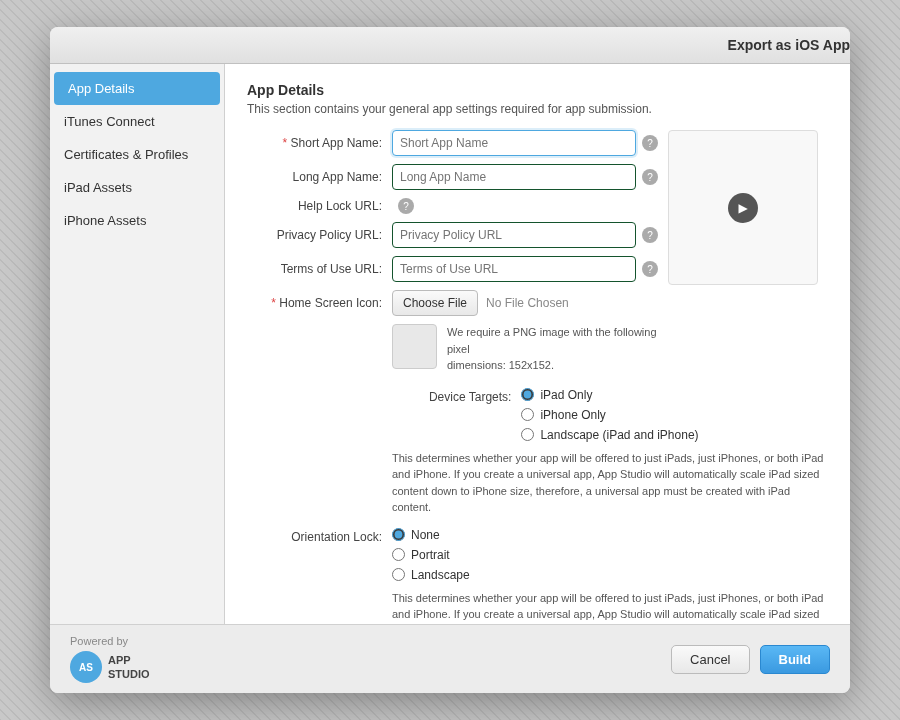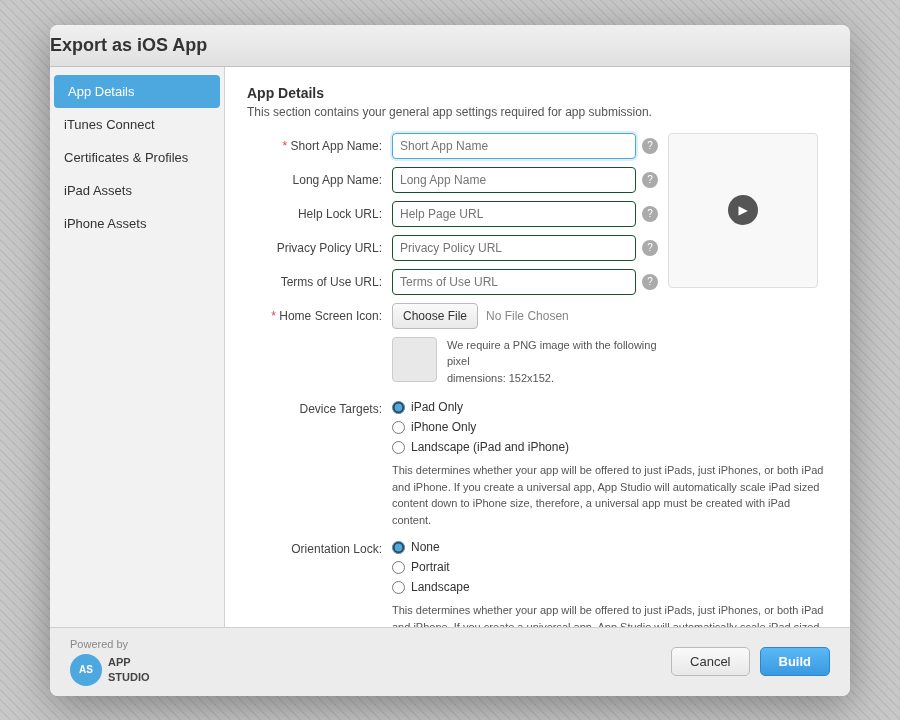--- a/index.html
+++ b/index.html
@@ -18,22 +18,22 @@
       width: 800px;
       background: #ececec;
       border-radius: 8px;
       box-shadow: 0 10px 40px rgba(0,0,0,0.35);
       overflow: hidden;
     }
     .title-bar {
       background: linear-gradient(to bottom, #f0f0f0, #e0e0e0);
       border-bottom: 1px solid #c0c0c0;
       padding: 10px 0;
-      text-align: left;
-      font-size: 18px;
+      text-align: right;
+      font-size: 14px;
       font-weight: 600;
       color: #333;
       position: relative;
     }
     .window-content {
       display: flex;
       height: 560px;
     }
     .sidebar {
       width: 175px;
@@ -341,21 +341,20 @@
           </div>
 
           <div class="form-row">
             <div class="form-label">Long App Name:</div>
             <input type="text" class="form-input" placeholder="Long App Name" style="">
             <div class="help-icon">?</div>
           </div>
 
           <div class="form-row">
             <div class="form-label">Help Lock URL:</div>
-            <input type="text" class="form-input" placeholder="Help Page URL" style="">
             <div class="help-icon">?</div>
           </div>
 
           <div class="form-row">
             <div class="form-label">Privacy Policy URL:</div>
             <input type="text" class="form-input" placeholder="Privacy Policy URL" style="">
             <div class="help-icon">?</div>
           </div>
 
           <div class="form-row">
@@ -379,21 +378,21 @@
           </div>
         </div>
 
         <div class="right-preview">
           <div class="preview-box">
             <div class="play-icon">▶</div>
           </div>
         </div>
       </div>
 
-      <div class="form-row" style="align-items:flex-start;">
+      <div class="form-row" style="align-items:flex-start;justify-content:center;">
         <div class="field-section-label">Device Targets:</div>
         <div class="radio-group">
           <label class="radio-item">
             <input type="radio" name="device-target" checked="" style="">
             <span>iPad Only</span>
           </label>
           <label class="radio-item">
             <input type="radio" name="device-target" style="">
             <span>iPhone Only</span>
           </label>

